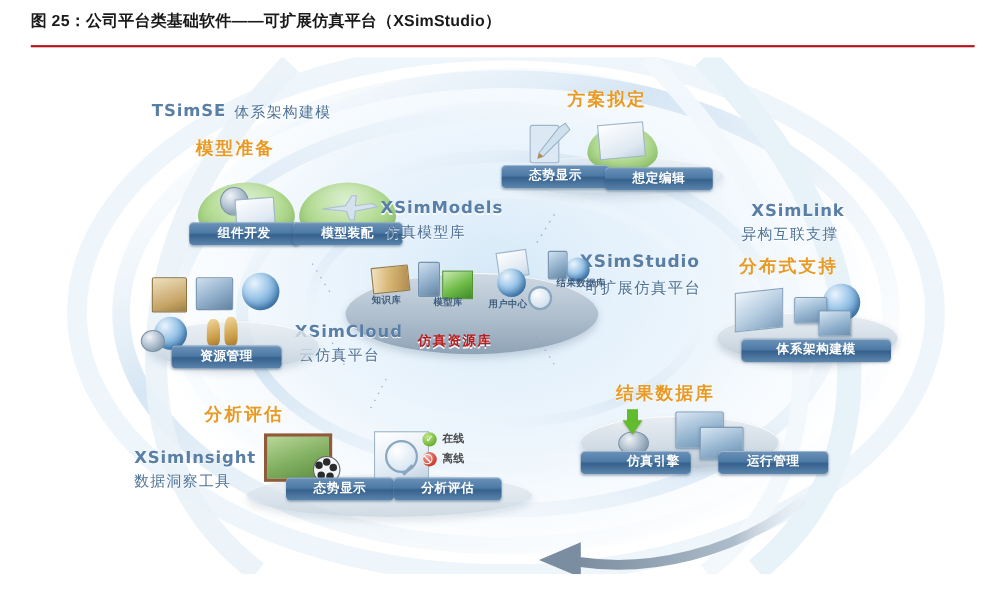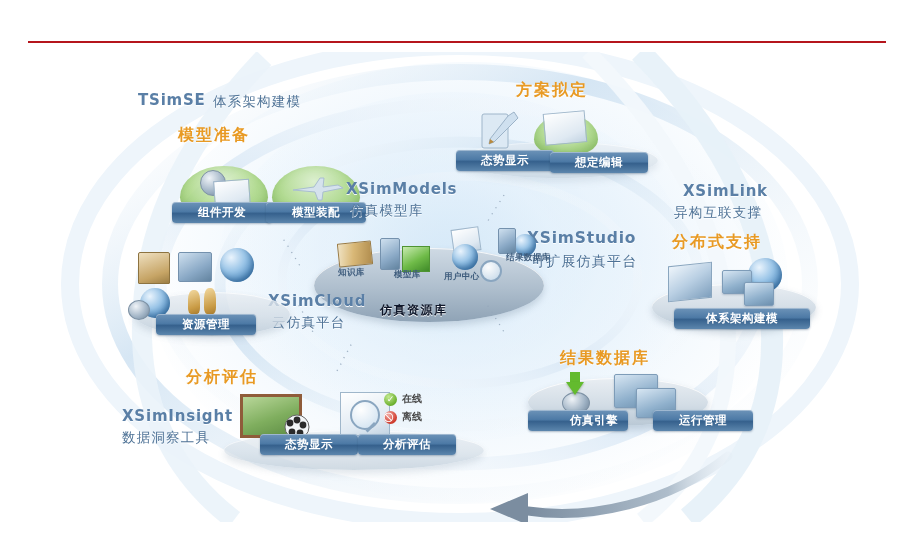--- a/index.html
+++ b/index.html
@@ -81,21 +81,21 @@
     position:absolute;white-space:nowrap;
     font-size:16px;font-weight:700;color:#e89a24;letter-spacing:2px;
     text-shadow:0 1px 1px rgba(255,255,255,.95);
   }
   .mini{
     position:absolute;white-space:nowrap;
     font-size:8.5px;font-weight:700;color:#3f5d7d;letter-spacing:.4px;
   }
   .repo-title{
     position:absolute;white-space:nowrap;
-    font-size:12px;font-weight:700;color:#0f172a;letter-spacing:1.5px;
+    font-size:12px;font-weight:700;color:#b91c1c;letter-spacing:1.5px;
     text-shadow:0 1px 0 rgba(255,255,255,.9);
   }
   .rot{
     position:absolute;white-space:nowrap;
     font-size:8.5px;font-weight:700;color:#94a7bb;letter-spacing:1px;
     opacity:.85;
   }
   .status{
     position:absolute;white-space:nowrap;
     font-size:10px;font-weight:700;color:#4a4a4a;
@@ -170,20 +170,21 @@
   .person{
     background:linear-gradient(160deg,#f2d9a0,#c99b45 70%,#a87c2f);
     border-radius:40% 40% 25% 25%;
   }
 </style>
 </head>
 <body>
 
 <div class="page">
 
+  <div class="fig-title">图 25：公司平台类基础软件——可扩展仿真平台（XSimStudio）</div>
   <div class="title-rule"></div>
 
   <div class="canvas">
 
     <div class="ringwrap">
       <div class="glow" style="left:120px;top:10px;width:640px;height:440px;"></div>
       <div class="glow" style="left:190px;top:40px;width:470px;height:350px;opacity:.9;"></div>
       <div class="glow" style="left:250px;top:95px;width:340px;height:250px;opacity:.85;"></div>
     </div>
 

